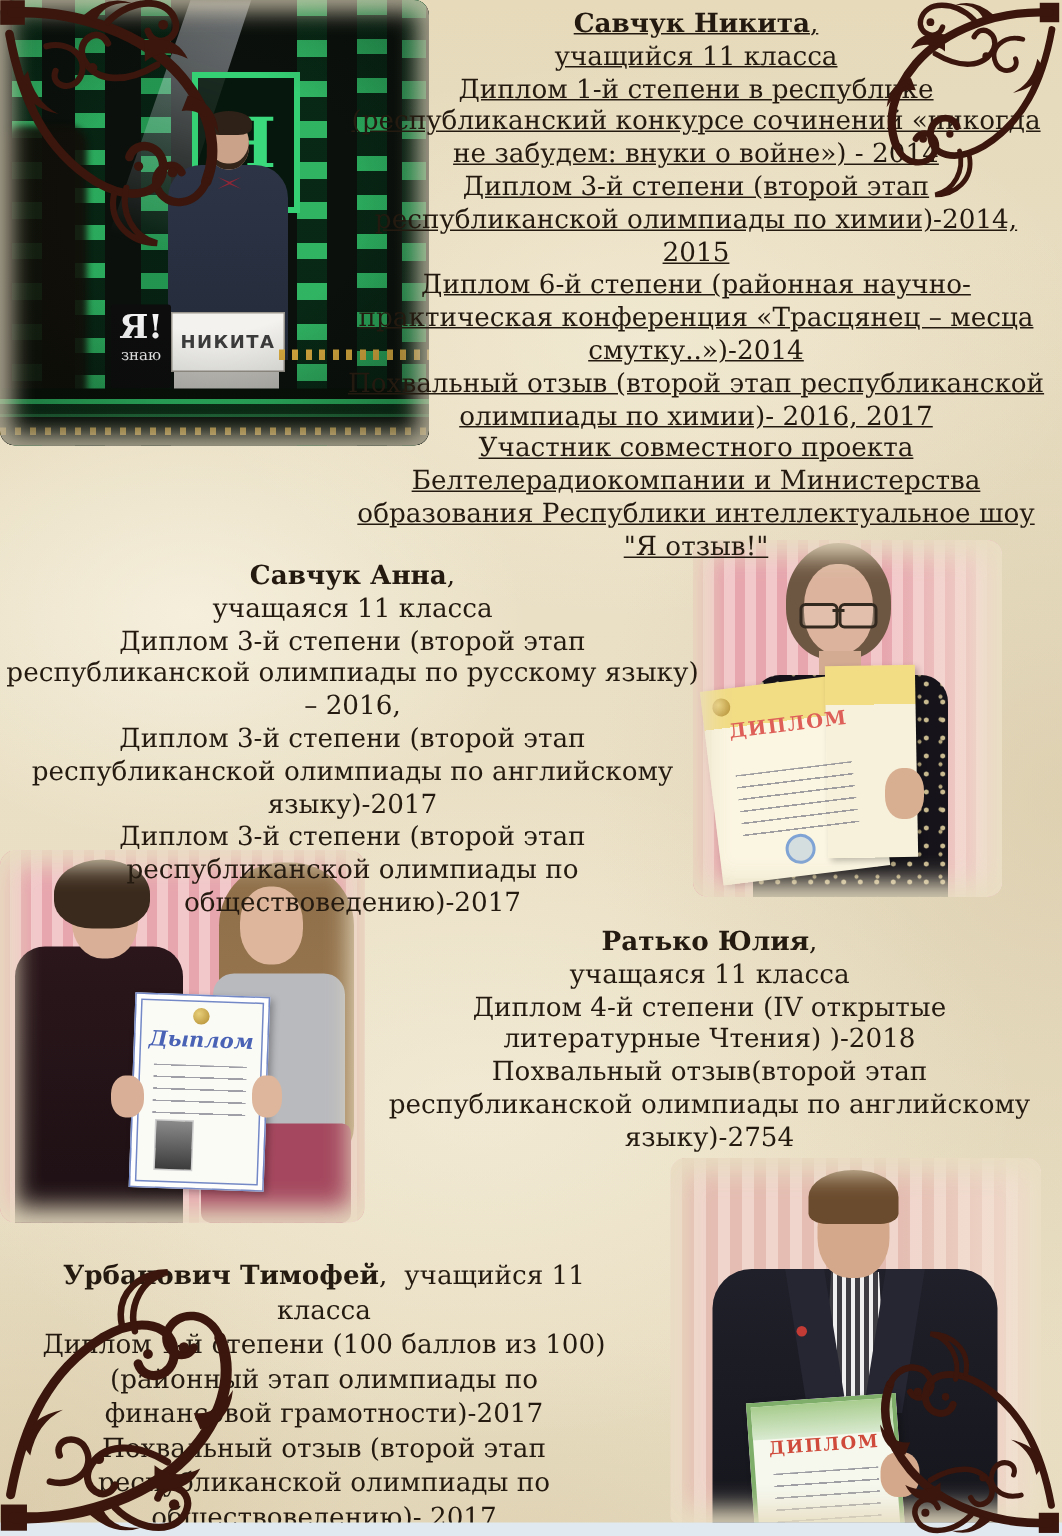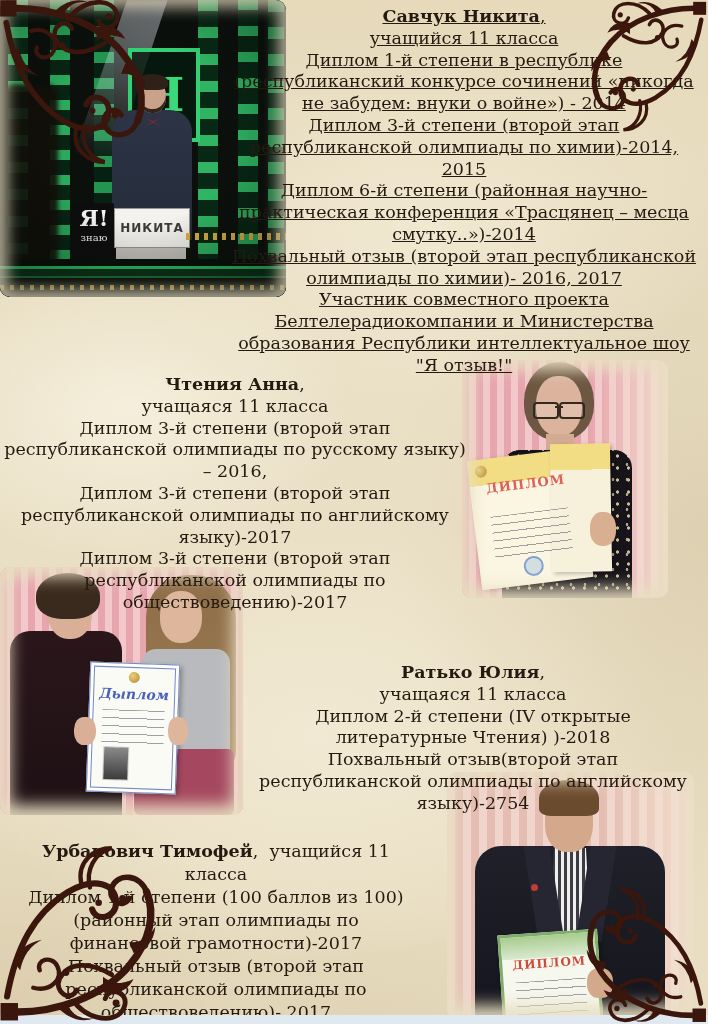--- a/index.html
+++ b/index.html
@@ -15,21 +15,21 @@
       radial-gradient(ellipse 340px 300px at 2% 98%, rgba(208,191,154,.5), transparent 70%),
       radial-gradient(ellipse 500px 180px at 50% 100%, rgba(215,200,166,.45), transparent 75%),
       linear-gradient(180deg, #e6dabb, #eae0c6 40%, #e8ddc1);
   }
 
   
   .card { position:absolute; text-align:center; color:#241a10; font-size:17.5px; line-height:21.8px; z-index:20; }
   .s-name { font-weight:bold; }
   .card-savchuk   { left:225px; top:6px;   width:478px;text-decoration:underline; }
   .card-romashko  { left:2px;   top:374px; width:466px; }
-  .card-ratko     { left:250px; top:618px; width:446px;margin-top:44px; }
+  .card-ratko     { left:250px; top:618px; width:446px; }
   .card-urbanovich{ left:25px;  top:840px; width:382px; line-height:23px; }
 
   
   .photo { position:absolute; overflow:hidden; border-radius:10px; z-index:10; }
   .photo::after { content:""; position:absolute; inset:0; border-radius:inherit; pointer-events:none;
                   box-shadow: inset 0 0 16px 10px rgba(232,221,194,.95); }
   .photo-stage   { left:0px;   top:0px;   width:286px; height:297px; }
   .photo-stage::after { box-shadow: inset 0 0 14px 8px rgba(226,215,190,.75); }
   .photo-anna    { left:462px; top:360px; width:206px; height:238px; }
   .photo-pair    { left:0px;   top:567px; width:243px; height:248px; }
@@ -214,21 +214,21 @@
   <div>
       <div>Диплом 1-й степени в республике (республиканский конкурсе сочинений «никогда не забудем: внуки о войне») - 2014</div>
       <div>Диплом 3-й степени (второй этап республиканской олимпиады по химии)-2014, 2015</div>
       <div>Диплом 6-й степени (районная научно-практическая конференция «Трасцянец – месца смутку..»)-2014</div>
       <div>Похвальный отзыв (второй этап республиканской олимпиады по химии)- 2016, 2017</div>
       <div>Участник совместного проекта Белтелерадиокомпании и Министерства образования Республики интеллектуальное шоу "Я отзыв!"</div>
     </div>
 </div>
 
 <div class="card card-romashko">
-  <div><span class="s-name">Чтения Анна</span><span>,</span></div>
+  <div><span class="s-name">Савчук Анна</span><span>,</span></div>
   <div>учащаяся 11 класса</div>
   <div>
       <div>Диплом 3-й степени (второй этап республиканской олимпиады по русскому языку) – 2016,</div>
       <div>Диплом 3-й степени (второй этап республиканской олимпиады по английскому языку)-2017</div>
       <div>Диплом 3-й степени (второй этап республиканской олимпиады по обществоведению)-2017</div>
     </div>
 </div>
 
 <div class="photo photo-anna">
   <div class="curtain-pink"></div>
@@ -267,21 +267,21 @@
     <div class="dip-portrait"></div>
   </div>
   <div class="pair-hand-l"></div>
   <div class="pair-hand-r"></div>
 </div>
 
 <div class="card card-ratko">
   <div><span class="s-name">Ратько Юлия</span><span>,</span></div>
   <div>учащаяся 11 класса</div>
   <div>
-      <div>Диплом 2-й степени (IV открытые литературные Чтения) )-2018</div>
+      <div>Диплом 4-й степени (IV открытые литературные Чтения) )-2018</div>
       <div>Похвальный отзыв(второй этап республиканской олимпиады по английскому языку)-2754</div>
     </div>
 </div>
 
 <div class="card card-urbanovich">
   <div><span class="s-name">Урбанович Тимофей</span><span>,</span>&nbsp; <span>учащийся 11 класса</span></div>
   <div>
       <div>Диплом 1-й степени  (100 баллов из 100)(районный этап олимпиады по финансовой грамотности)-2017</div>
       <div>Похвальный отзыв (второй этап республиканской олимпиады по обществоведению)-  2017</div>
     </div>

